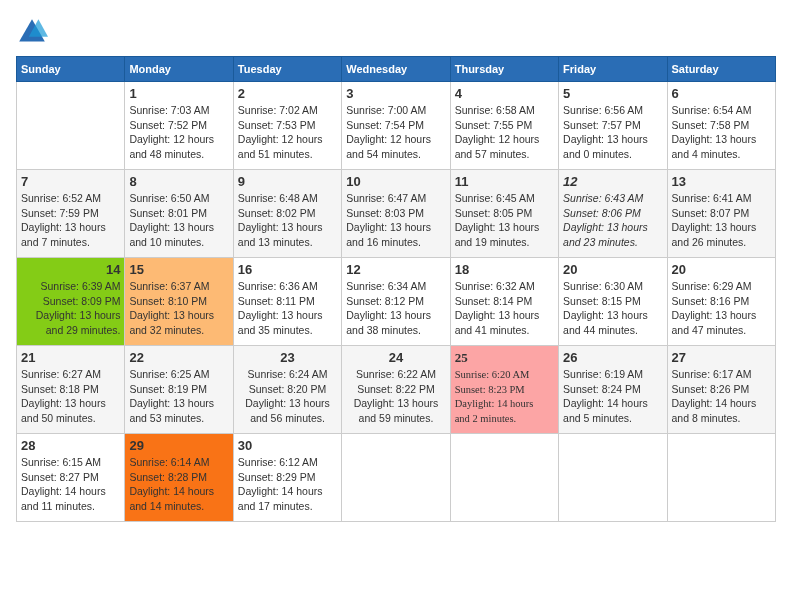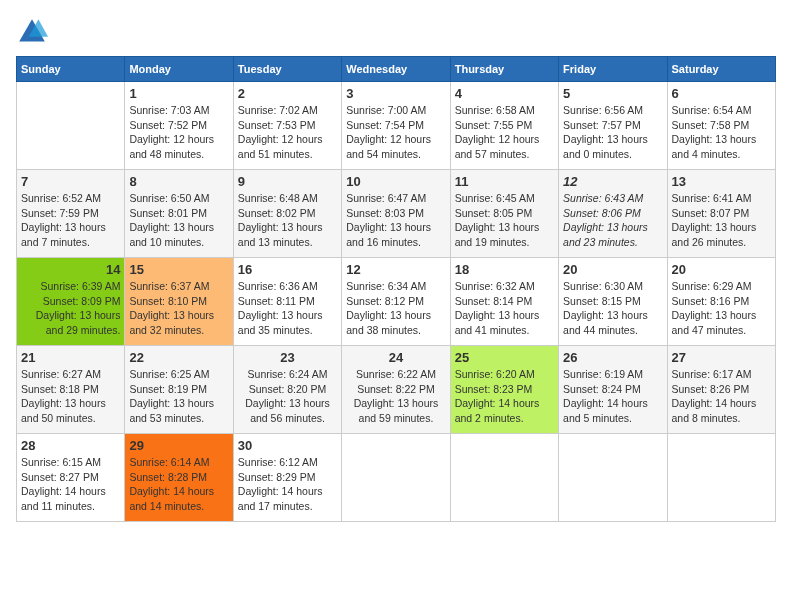--- a/index.html
+++ b/index.html
@@ -218,21 +218,21 @@
           <div class="day-info">Sunrise: 6:25 AM<br>Sunset: 8:19 PM<br>Daylight: 13 hours<br>and 53 minutes.</div>
         </td>
         <td style="background: rgb(245, 245, 245); text-align: center;">
           <span class="day-number">23</span>
           <div class="day-info">Sunrise: 6:24 AM<br>Sunset: 8:20 PM<br>Daylight: 13 hours<br>and 56 minutes.</div>
         </td>
         <td style="background: rgb(245, 245, 245); text-align: center;">
           <span class="day-number">24</span>
           <div class="day-info">Sunrise: 6:22 AM<br>Sunset: 8:22 PM<br>Daylight: 13 hours<br>and 59 minutes.</div>
         </td>
-        <td style="background: #bef264;">
+        <td style="background: #fca5a5; font-family: Liberation Serif, serif;">
           <span class="day-number">25</span>
           <div class="day-info">Sunrise: 6:20 AM<br>Sunset: 8:23 PM<br>Daylight: 14 hours<br>and 2 minutes.</div>
         </td>
         <td style="background: rgb(245, 245, 245);">
           <span class="day-number">26</span>
           <div class="day-info">Sunrise: 6:19 AM<br>Sunset: 8:24 PM<br>Daylight: 14 hours<br>and 5 minutes.</div>
         </td>
         <td style="background: rgb(245, 245, 245); margin-left: 45px;">
           <span class="day-number">27</span>
           <div class="day-info">Sunrise: 6:17 AM<br>Sunset: 8:26 PM<br>Daylight: 14 hours<br>and 8 minutes.</div>

